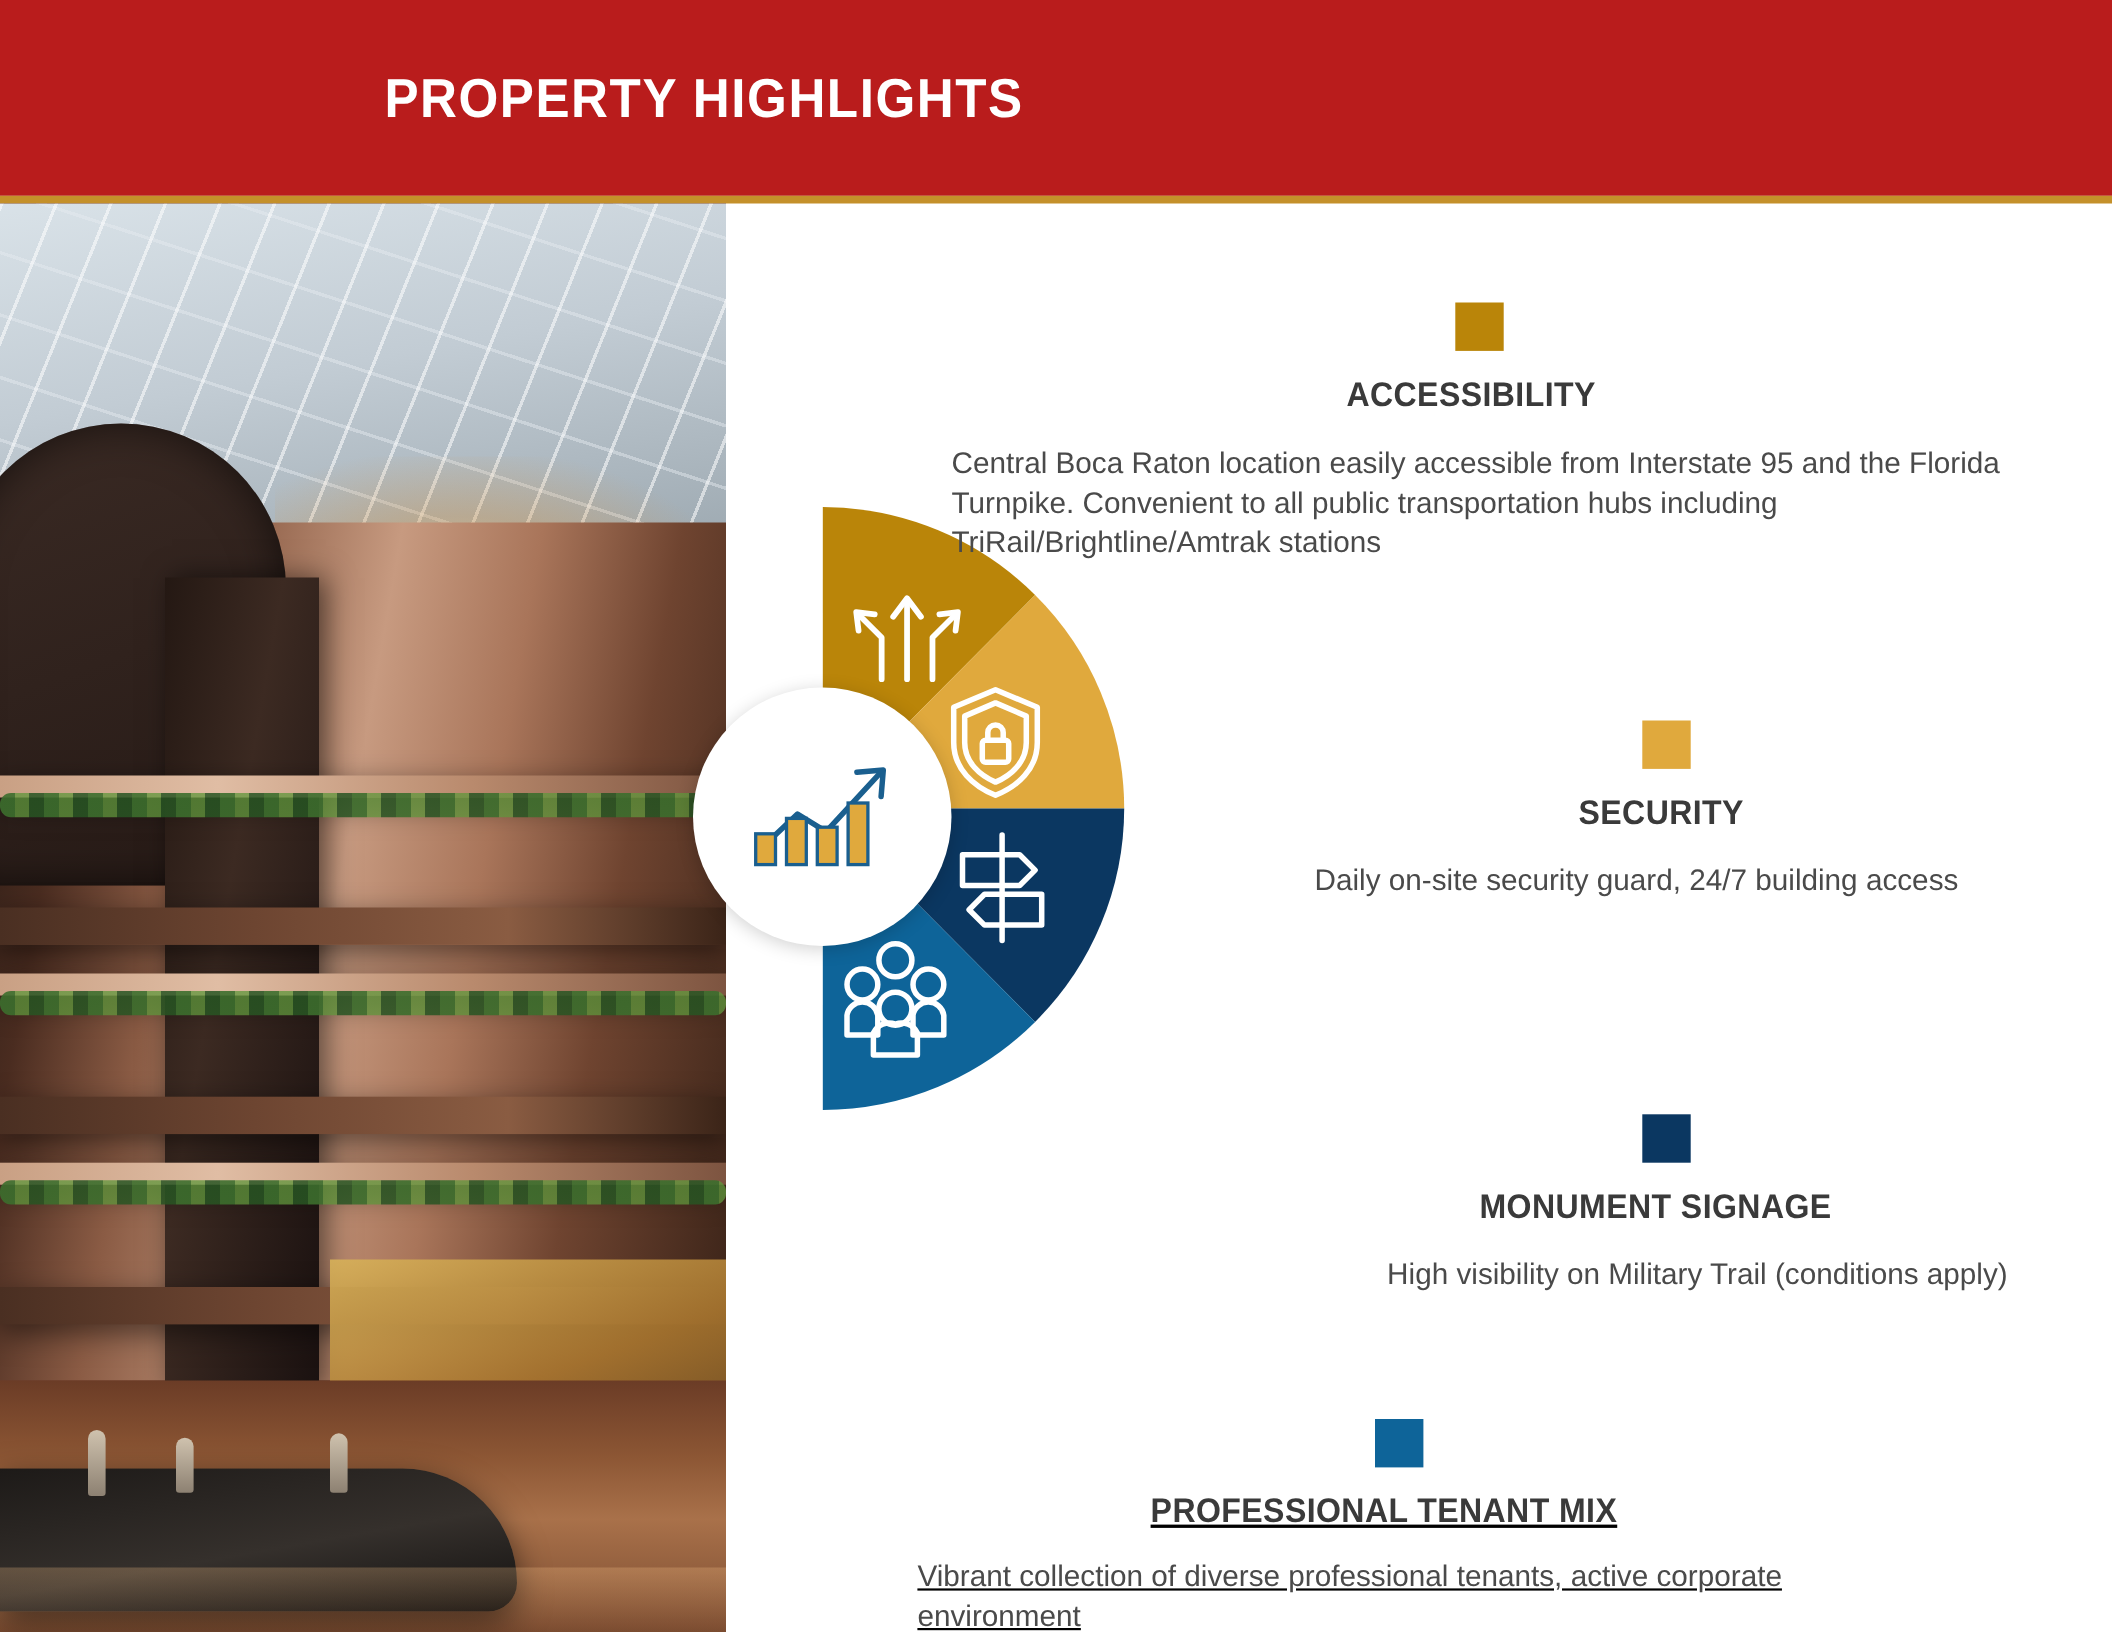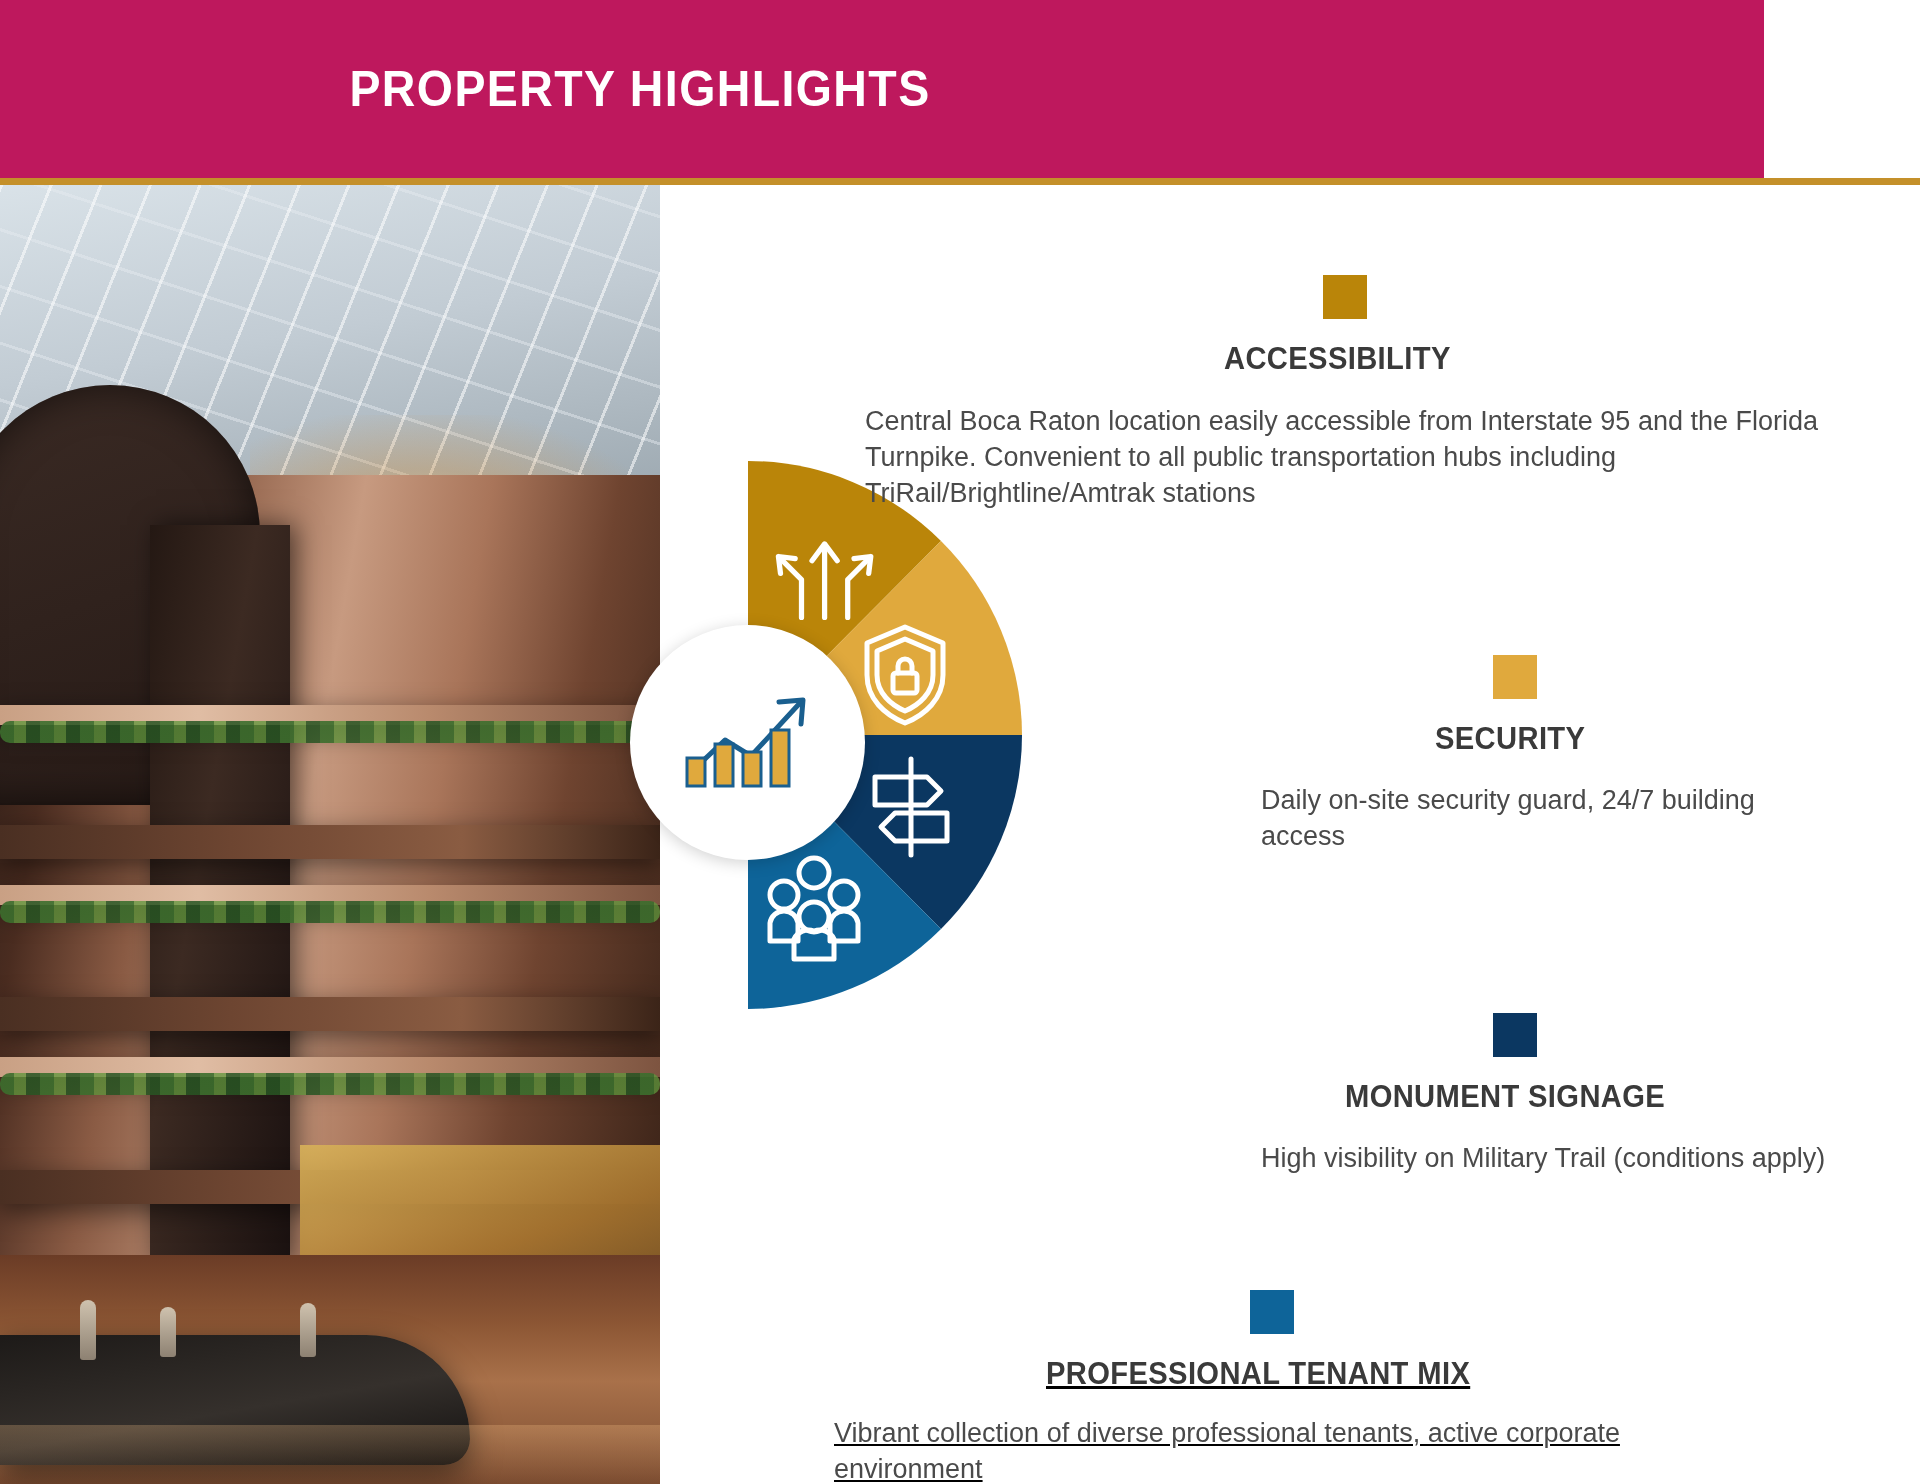--- a/index.html
+++ b/index.html
@@ -7,22 +7,22 @@
   body {
     font-family:"Liberation Sans", sans-serif;
     background:#ffffff;
     overflow:hidden;
     position:relative;
   }
 
   
   .header {
     position:absolute; left:0; top:0;
-    width:1764px; height:178px;
-    background:#be185d;
+    width:1920px; height:178px;
+    background:#b91c1c;
   }
   .header-title {
     position:absolute;
     left:0; top:0; width:1280px; height:178px;
     display:flex; align-items:center; justify-content:center;
     color:#ffffff;
     font-size:50px;
     font-weight:bold;
     letter-spacing:1.5px;
     transform:scaleX(0.93);
@@ -160,21 +160,21 @@
   .block-body {
     font-size:27px;
     line-height:1.33;
     color:#4a4a4a;
     font-weight:300;
   }
 
   #b-access   { left:865px; top:275px;  width:960px; }
   #b-access   .block-body { margin-top:27px; margin-left:0; }
   #b-security { left:1195px; top:655px; width:640px; }
-  #b-security .block-body { margin-top:26px; margin-left:66px; }
+  #b-security .block-body { margin-top:26px; }
   #b-signage  { left:1195px; top:990px; width:640px;margin-top:23px; }
   #b-signage  .block-body { margin-top:26px; margin-left:66px; }
   #b-tenant   { left:822px; top:1290px; width:900px;text-decoration:underline; }
   #b-tenant   .block-body { margin-top:24px; margin-left:12px; }
 </style>
 </head>
 <body>
 
 <div class="header">
   <div class="header-title">PROPERTY HIGHLIGHTS</div>

